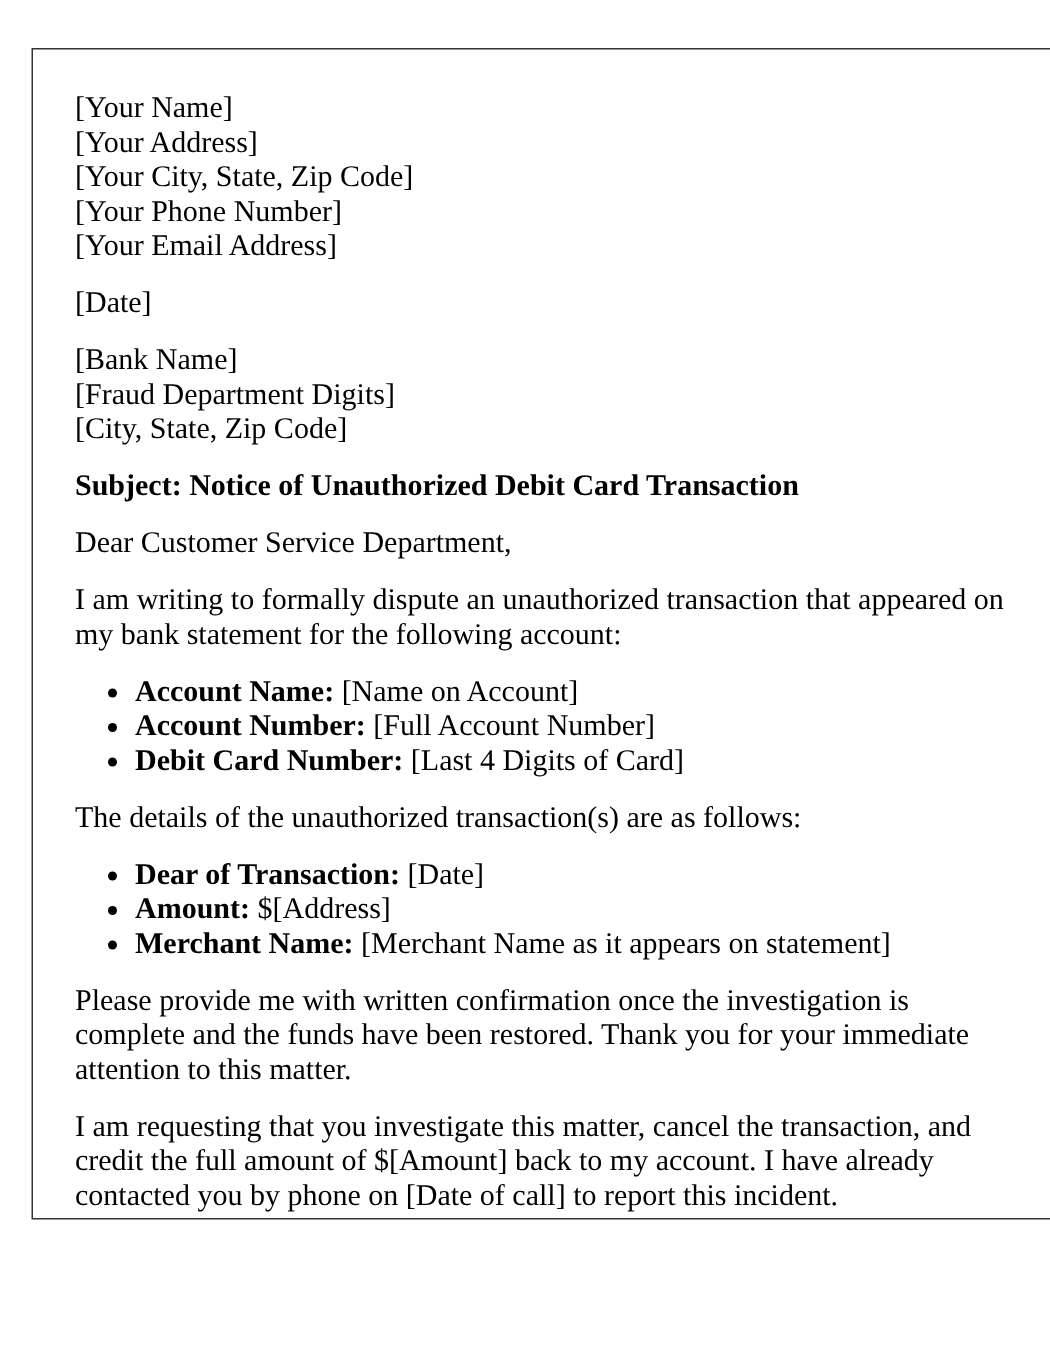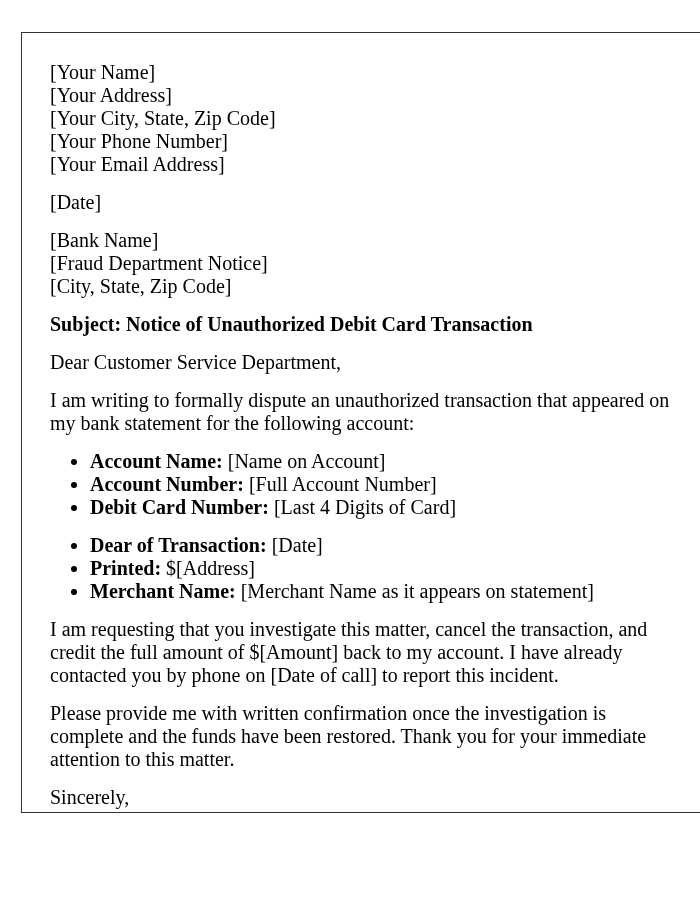--- a/index.html
+++ b/index.html
@@ -57,47 +57,48 @@
     <span>[Your Address]</span><br>
     <span>[Your City, State, Zip Code]</span><br>
     <span>[Your Phone Number]</span><br>
     <span>[Your Email Address]</span>
   </p>
 
   <p>[Date]</p>
 
   <p>
     <span>[Bank Name]</span><br>
-    <span>[Fraud Department Notice]</span><br>
+    <span>[Fraud Department Digits]</span><br>
     <span>[City, State, Zip Code]</span>
   </p>
 
   <p class="bold">Subject: Notice of Unauthorized Debit Card Transaction</p>
 
   <p>Dear Customer Service Department,</p>
 
   <p>I am writing to formally dispute an unauthorized transaction that appeared on my bank statement for the following account:</p>
 
   <ul>
     <li><span class="bold">Account Name:</span> <span>[Name on Account]</span></li>
     <li><span class="bold">Account Number:</span> <span>[Full Account Number]</span></li>
     <li><span class="bold">Debit Card Number:</span> <span>[Last 4 Digits of Card]</span></li>
   </ul>
 
+  <p>The details of the unauthorized transaction(s) are as follows:</p>
 
   <ul>
     <li><span class="bold">Dear of Transaction:</span> <span>[Date]</span></li>
-    <li><span class="bold">Printed:</span> <span>$[Address]</span></li>
+    <li><span class="bold">Amount:</span> <span>$[Address]</span></li>
     <li><span class="bold">Merchant Name:</span> <span>[Merchant Name as it appears on statement]</span></li>
   </ul>
 
 
+  <p>Please provide me with written confirmation once the investigation is complete and the funds have been restored. Thank you for your immediate attention to this matter.</p>
+
   <p>I am requesting that you investigate this matter, cancel the transaction, and credit the full amount of $[Amount] back to my account. I have already contacted you by phone on [Date of call] to report this incident.</p>
-
-  <p>Please provide me with written confirmation once the investigation is complete and the funds have been restored. Thank you for your immediate attention to this matter.</p>
 
   <p>Sincerely,</p>
 
   <p>[Date Signature]</p>
 
   <p>[Your Printed Name]</p>
 
 </div>
 
 </body></html>

